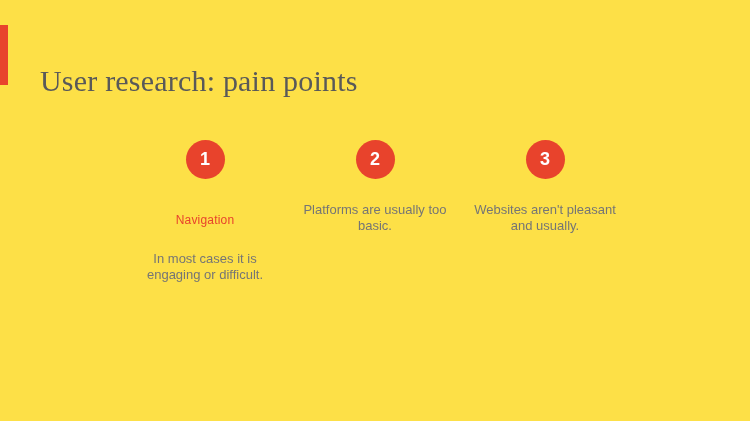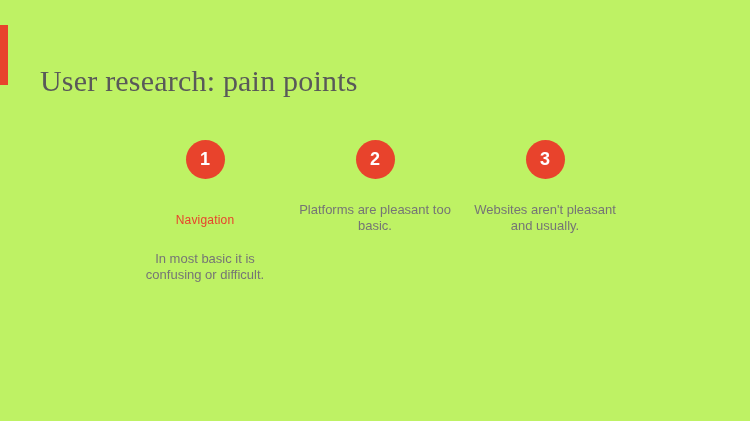--- a/index.html
+++ b/index.html
@@ -4,21 +4,21 @@
 <style>
   html, body {
     margin: 0;
     padding: 0;
     background: #ffffff;
   }
   .slide {
     position: relative;
     width: 750px;
     height: 421px;
-    background: #bef264;
+    background: #fde047;
     overflow: hidden;
     font-family: "Liberation Sans", sans-serif;
   }
   .accent-bar {
     position: absolute;
     left: 0;
     top: 25px;
     width: 8px;
     height: 60px;
     background: var(--accent, #E8432C);
@@ -83,26 +83,26 @@
 
   <div class="accent-bar"></div>
 
   <h1 class="slide-title">User research: pain points</h1>
 
   <div class="columns">
 
     <div class="column">
       <div class="number-badge">1</div>
       <div class="item-heading">Navigation</div>
-      <div class="item-description">In most basic it is confusing or difficult.</div>
+      <div class="item-description">In most cases it is engaging or difficult.</div>
     </div>
 
     <div class="column">
       <div class="number-badge">2</div>
-      <div class="item-description">Platforms are pleasant too basic.</div>
+      <div class="item-description">Platforms are usually too basic.</div>
     </div>
 
     <div class="column">
       <div class="number-badge">3</div>
       <div class="item-description">Websites aren't pleasant and usually.</div>
     </div>
 
   </div>
 </div>
 

